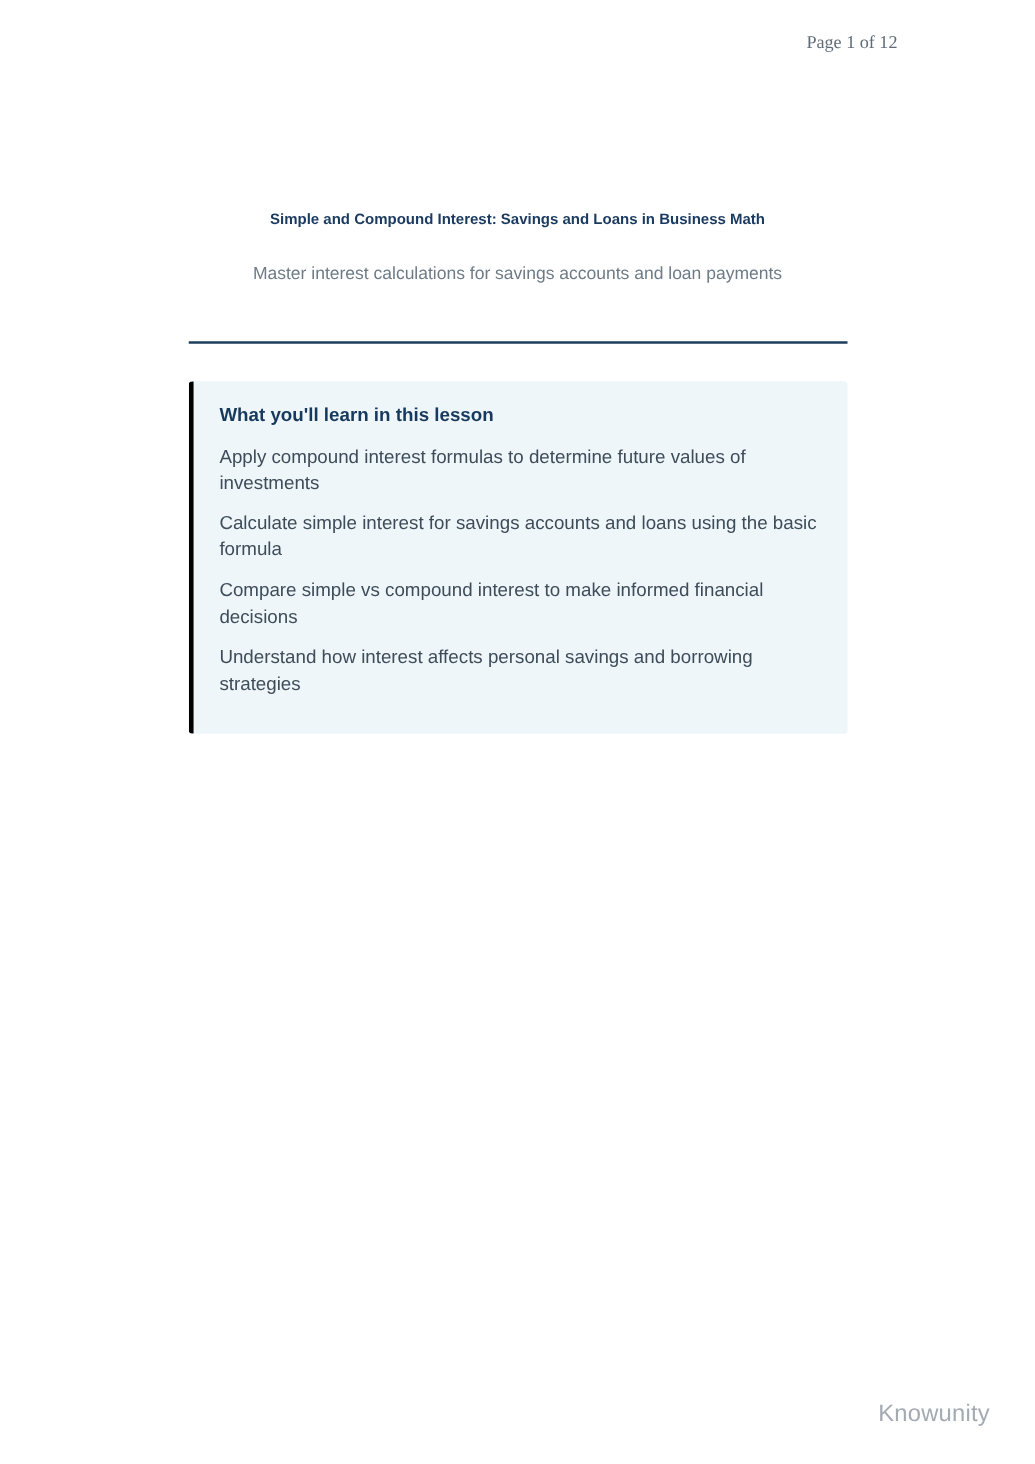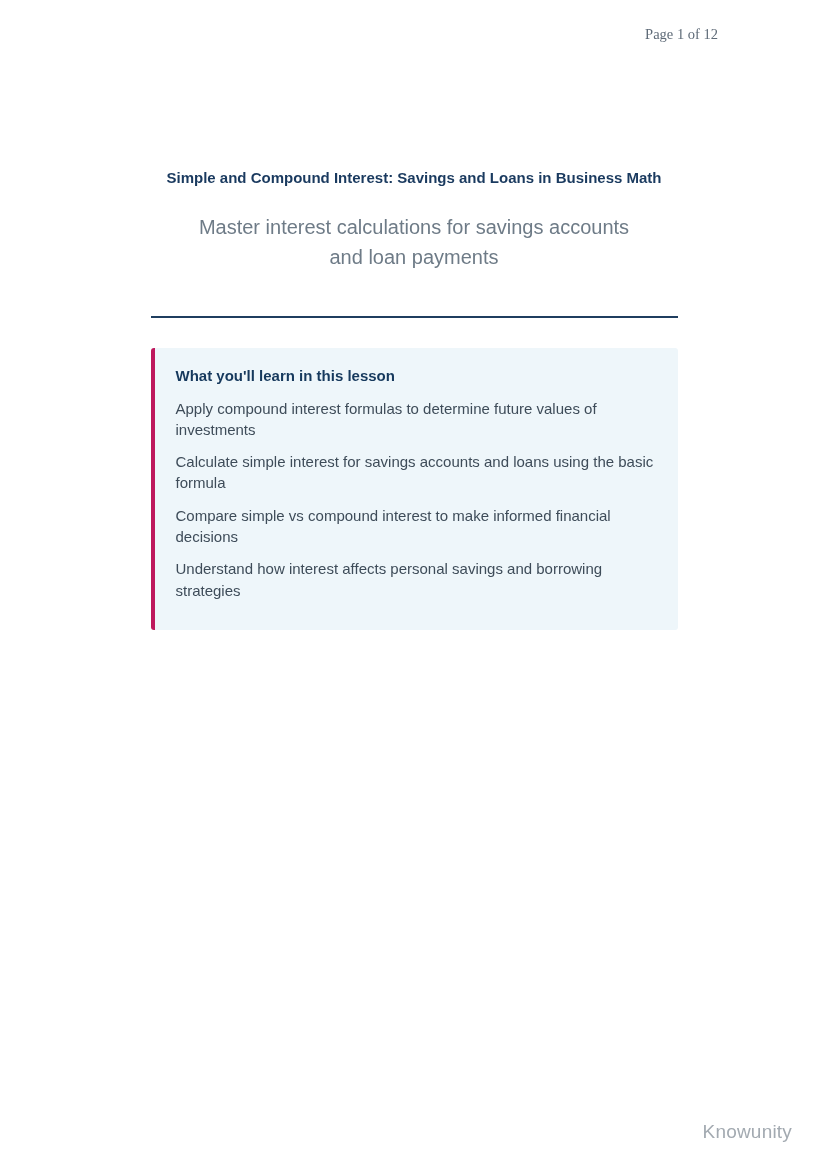--- a/index.html
+++ b/index.html
@@ -25,46 +25,46 @@
   }
 
   .content {
     width: 527px;
     margin: 0 auto;
     padding-top: 168px;
   }
 
   .doc-title {
     color: #1a3a5f;
-    font-size: 15px;
+    font-size: 12px;
     font-weight: bold;
     text-align: center;
     line-height: 1.3;
   }
 
   .doc-subtitle {
     margin: 24px auto 0;
     max-width: 450px;
     text-align: center;
     color: #6e7b87;
-    font-size: 20px;
+    font-size: 14px;
     line-height: 1.5;
   }
 
   .divider {
     margin-top: 44px;
     height: 2px;
     background: #1f3e5f;
     width: 100%;
   }
 
   .lesson-box {
     margin-top: 30px;
     background: #eef6fa;
-    border-left: 4px solid #be185d;
+    border-left: 4px solid #000000;
     border-radius: 3px;
     padding: 19px 18px 29px 21px;
   }
 
   .lesson-heading {
     color: #16395d;
     font-weight: bold;
     font-size: 15px;
   }
 

